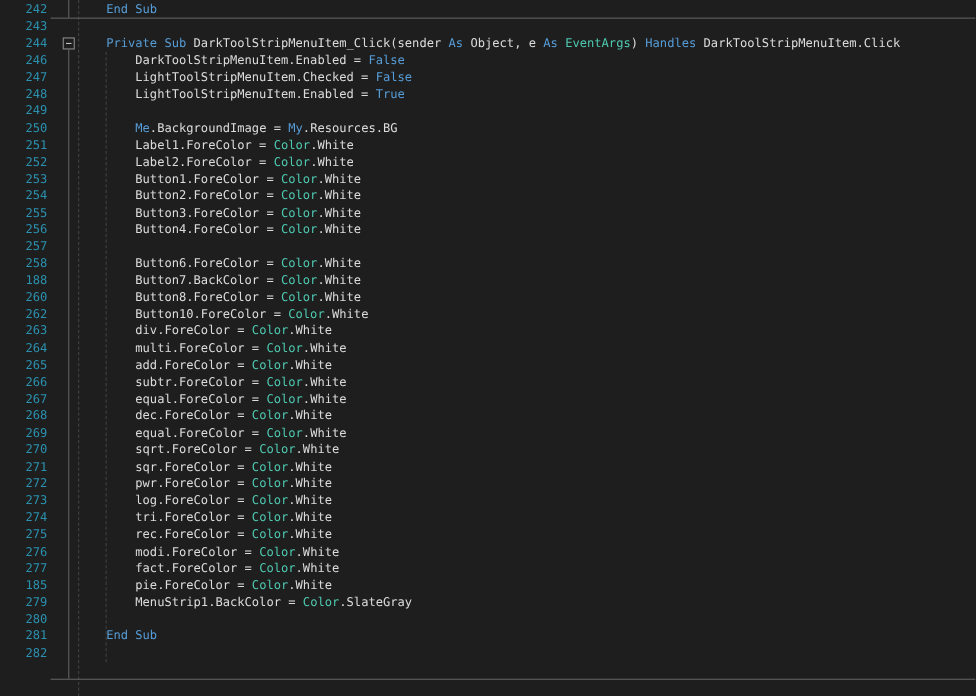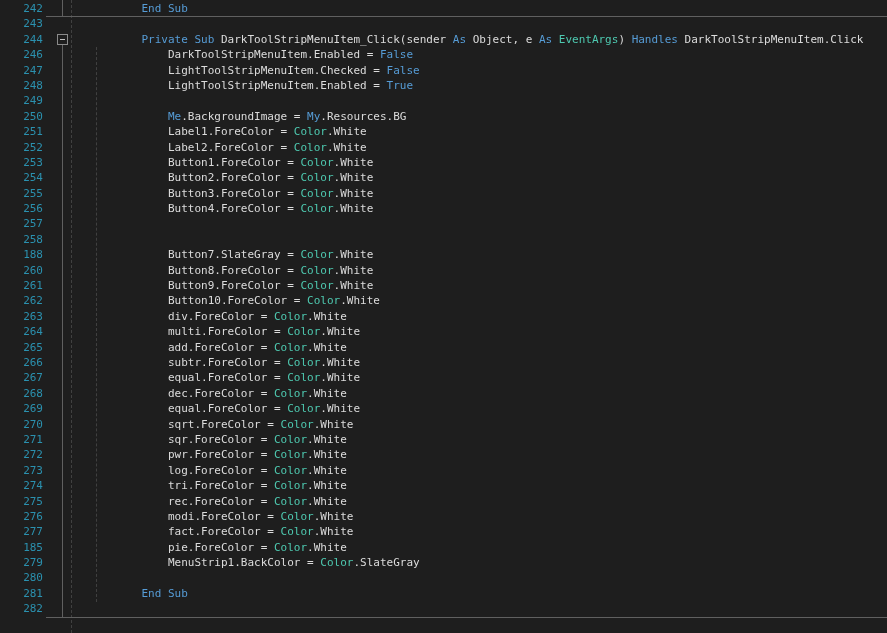--- a/index.html
+++ b/index.html
@@ -6,21 +6,21 @@
   #editor{
     position:relative;
     width:887px;height:633px;
     background:var(--bg,#1E1E1E);
     overflow:hidden;
     font-family:"DejaVu Sans Mono","Liberation Mono",monospace;
     font-size:11px;line-height:15.4px;
     cursor:text;
   }
   #lines{position:absolute;left:0;top:1px;width:100%;z-index:2;}
-  .row{display:flex;height:15.4px;white-space:pre;gap:45px;}
+  .row{display:flex;height:15.4px;white-space:pre;}
   .gut{
     flex:0 0 44px;text-align:right;
     color:var(--lineno,#2B91AF);
     user-select:none;padding-right:1px;box-sizing:border-box;
   }
   .code{margin-left:26px;color:var(--pl,#DCDCDC);}
   .code .kw{color:var(--kw,#569CD6);}
   .code .ty{color:var(--ty,#4EC9B0);text-align:right;}
   .code .pl{color:var(--pl,#DCDCDC);}
   .deco{position:absolute;z-index:1;}
@@ -61,24 +61,23 @@
       <div class="row"><div class="gut">248</div><div class="code"><span class="pl">        LightToolStripMenuItem.Enabled = </span><span class="kw">True</span></div></div>
       <div class="row"><div class="gut">249</div><div class="code"></div></div>
       <div class="row"><div class="gut">250</div><div class="code"><span class="pl">        </span><span class="kw">Me</span><span class="pl">.BackgroundImage = </span><span class="kw">My</span><span class="pl">.Resources.BG</span></div></div>
       <div class="row"><div class="gut">251</div><div class="code"><span class="pl">        Label1.ForeColor = </span><span class="ty">Color</span><span class="pl">.White</span></div></div>
       <div class="row"><div class="gut">252</div><div class="code"><span class="pl">        Label2.ForeColor = </span><span class="ty">Color</span><span class="pl">.White</span></div></div>
       <div class="row"><div class="gut">253</div><div class="code"><span class="pl">        Button1.ForeColor = </span><span class="ty">Color</span><span class="pl">.White</span></div></div>
       <div class="row"><div class="gut">254</div><div class="code"><span class="pl">        Button2.ForeColor = </span><span class="ty">Color</span><span class="pl">.White</span></div></div>
       <div class="row"><div class="gut">255</div><div class="code"><span class="pl">        Button3.ForeColor = </span><span class="ty">Color</span><span class="pl">.White</span></div></div>
       <div class="row"><div class="gut">256</div><div class="code"><span class="pl">        Button4.ForeColor = </span><span class="ty">Color</span><span class="pl">.White</span></div></div>
       <div class="row"><div class="gut">257</div></div>
-      <div class="row"><div class="gut">258</div></div>
-      <div class="row"><div class="gut">188</div><div class="code"><span class="pl">        Button7.SlateGray = </span><span class="ty">Color</span><span class="pl">.White</span></div></div>
+      <div class="row"><div class="gut">258</div><div class="code"><span class="pl">        Button6.ForeColor = </span><span class="ty">Color</span><span class="pl">.White</span></div></div>
+      <div class="row"><div class="gut">188</div><div class="code"><span class="pl">        Button7.BackColor = </span><span class="ty">Color</span><span class="pl">.White</span></div></div>
       <div class="row"><div class="gut">260</div><div class="code"><span class="pl">        Button8.ForeColor = </span><span class="ty">Color</span><span class="pl">.White</span></div></div>
-      <div class="row"><div class="gut">261</div><div class="code"><span class="pl">        Button9.ForeColor = </span><span class="ty">Color</span><span class="pl">.White</span></div></div>
       <div class="row"><div class="gut">262</div><div class="code"><span class="pl">        Button10.ForeColor = </span><span class="ty">Color</span><span class="pl">.White</span></div></div>
       <div class="row"><div class="gut">263</div><div class="code"><span class="pl">        div.ForeColor = </span><span class="ty">Color</span><span class="pl">.White</span></div></div>
       <div class="row"><div class="gut">264</div><div class="code"><span class="pl">        multi.ForeColor = </span><span class="ty">Color</span><span class="pl">.White</span></div></div>
       <div class="row"><div class="gut">265</div><div class="code"><span class="pl">        add.ForeColor = </span><span class="ty">Color</span><span class="pl">.White</span></div></div>
       <div class="row"><div class="gut">266</div><div class="code"><span class="pl">        subtr.ForeColor = </span><span class="ty">Color</span><span class="pl">.White</span></div></div>
       <div class="row"><div class="gut">267</div><div class="code"><span class="pl">        equal.ForeColor = </span><span class="ty">Color</span><span class="pl">.White</span></div></div>
       <div class="row"><div class="gut">268</div><div class="code"><span class="pl">        dec.ForeColor = </span><span class="ty">Color</span><span class="pl">.White</span></div></div>
       <div class="row"><div class="gut">269</div><div class="code"><span class="pl">        equal.ForeColor = </span><span class="ty">Color</span><span class="pl">.White</span></div></div>
       <div class="row"><div class="gut">270</div><div class="code"><span class="pl">        sqrt.ForeColor = </span><span class="ty">Color</span><span class="pl">.White</span></div></div>
       <div class="row"><div class="gut">271</div><div class="code"><span class="pl">        sqr.ForeColor = </span><span class="ty">Color</span><span class="pl">.White</span></div></div>

